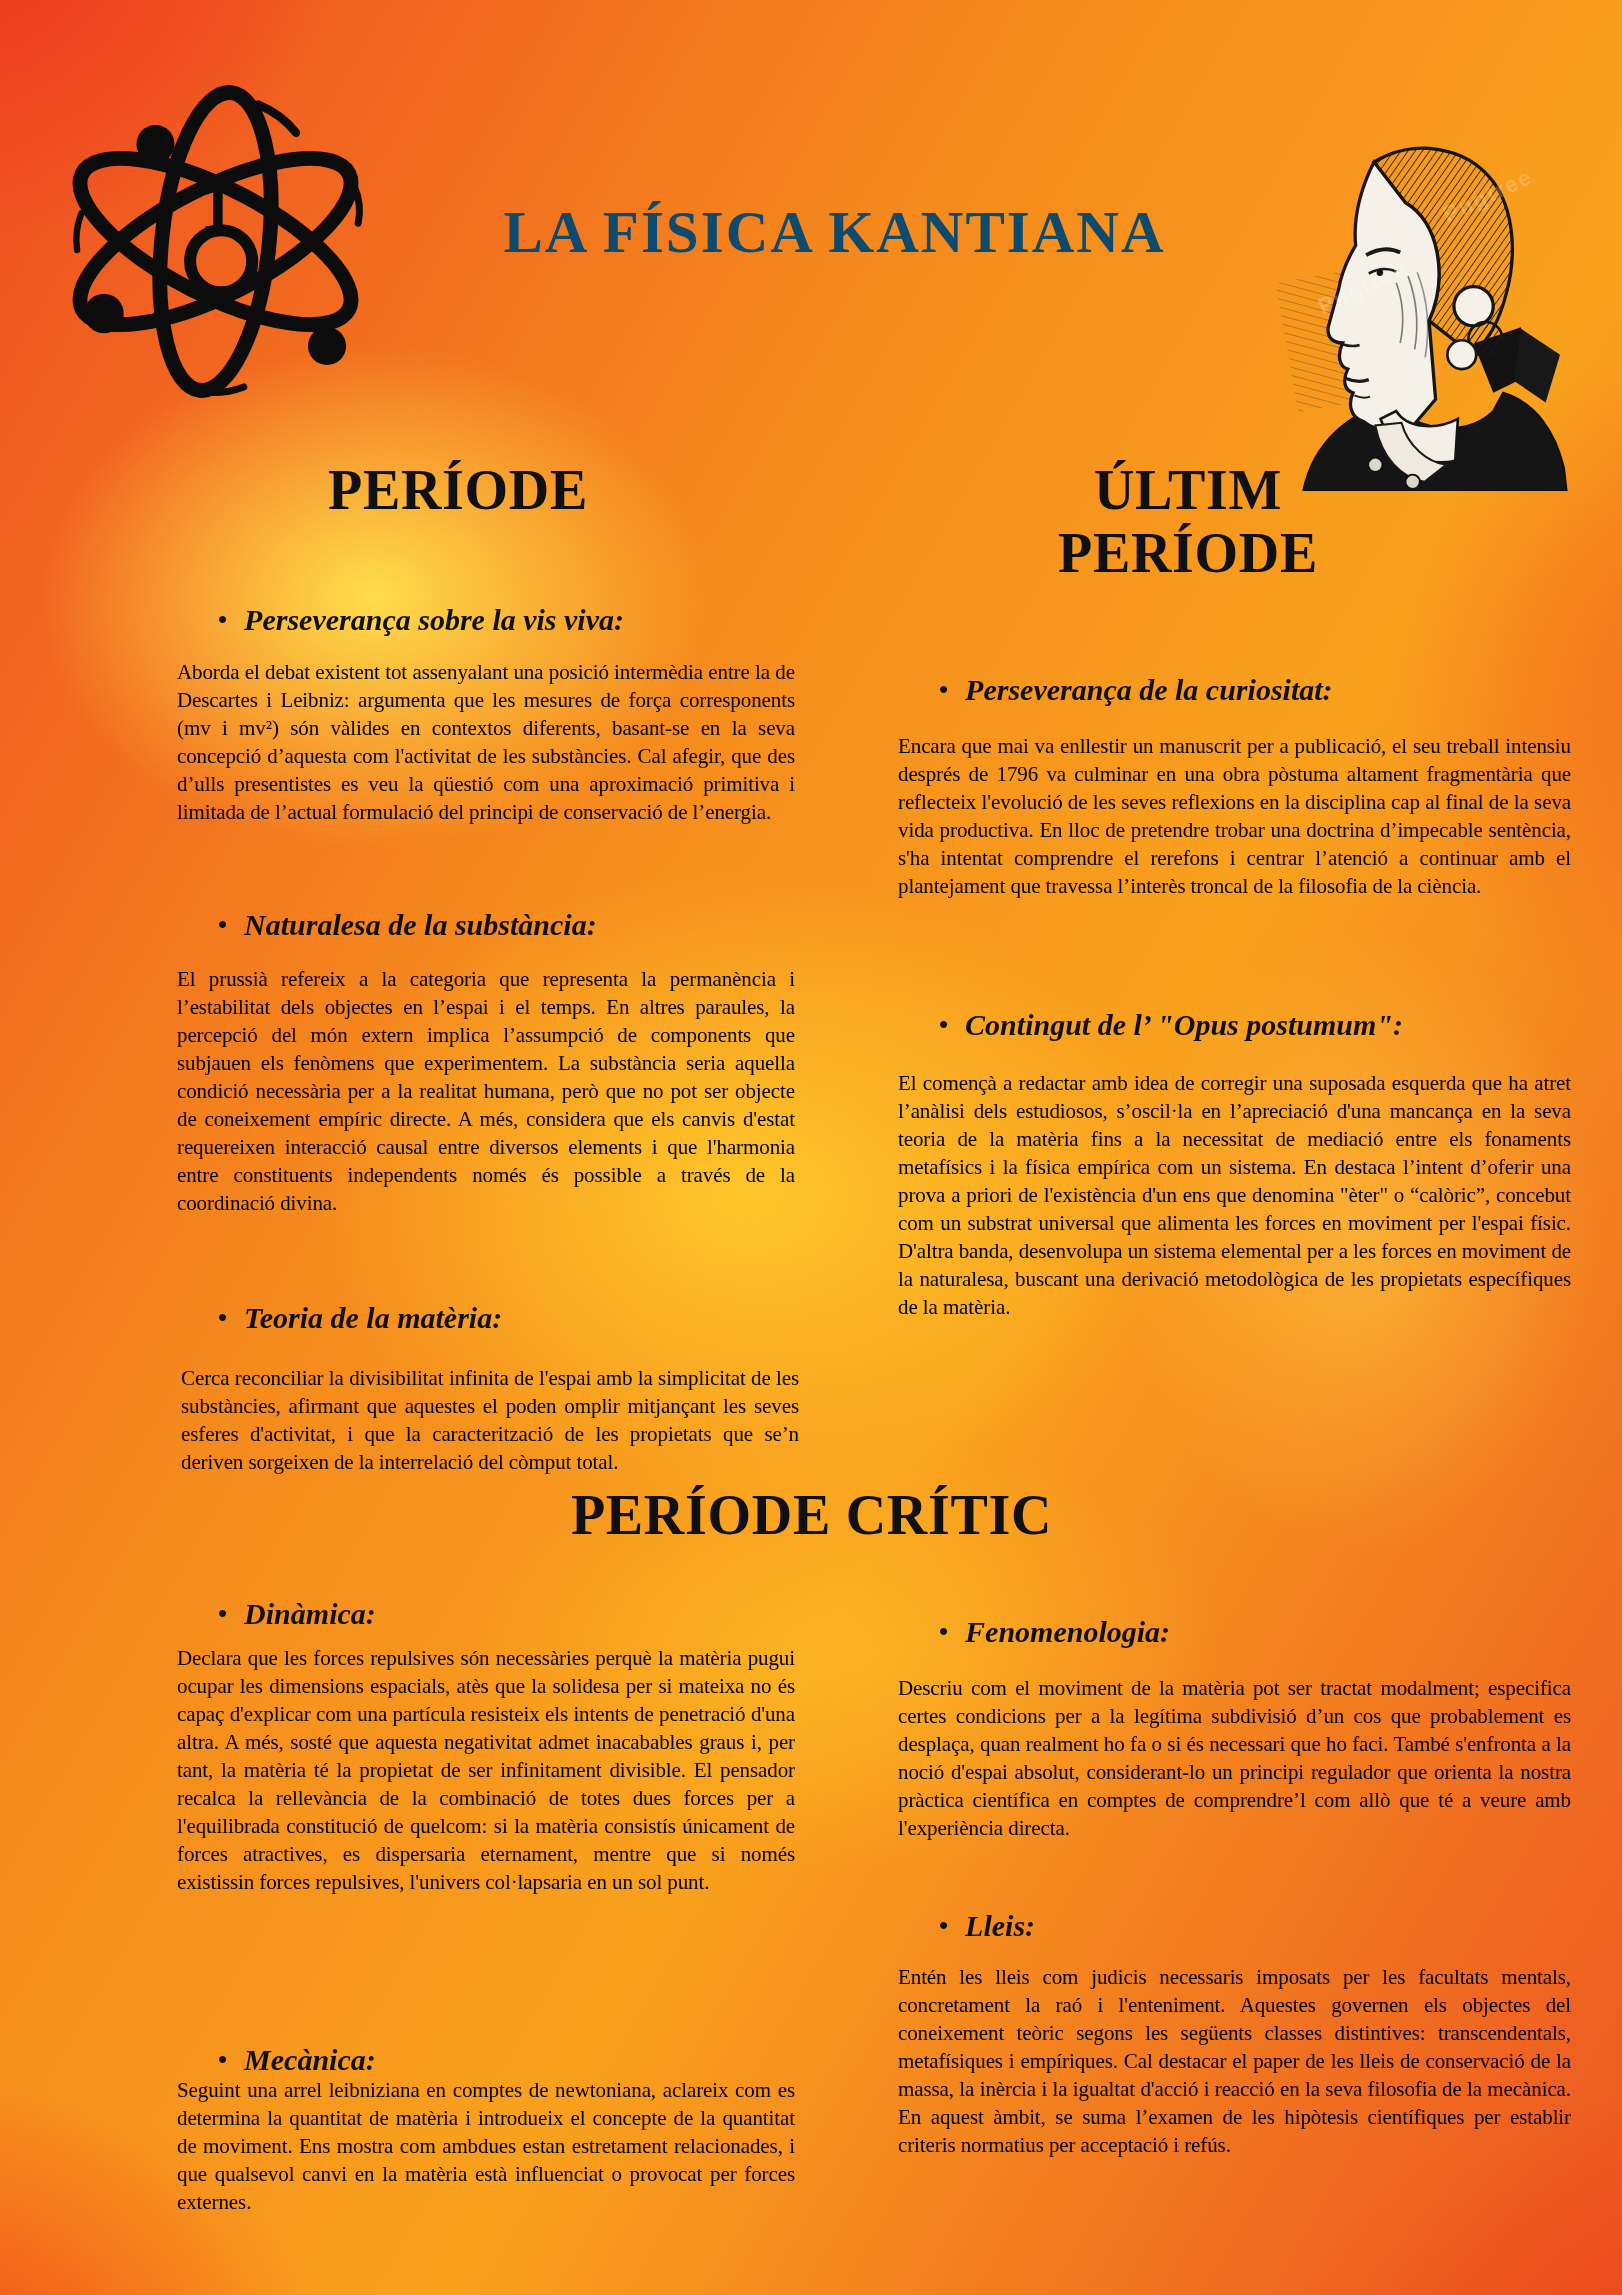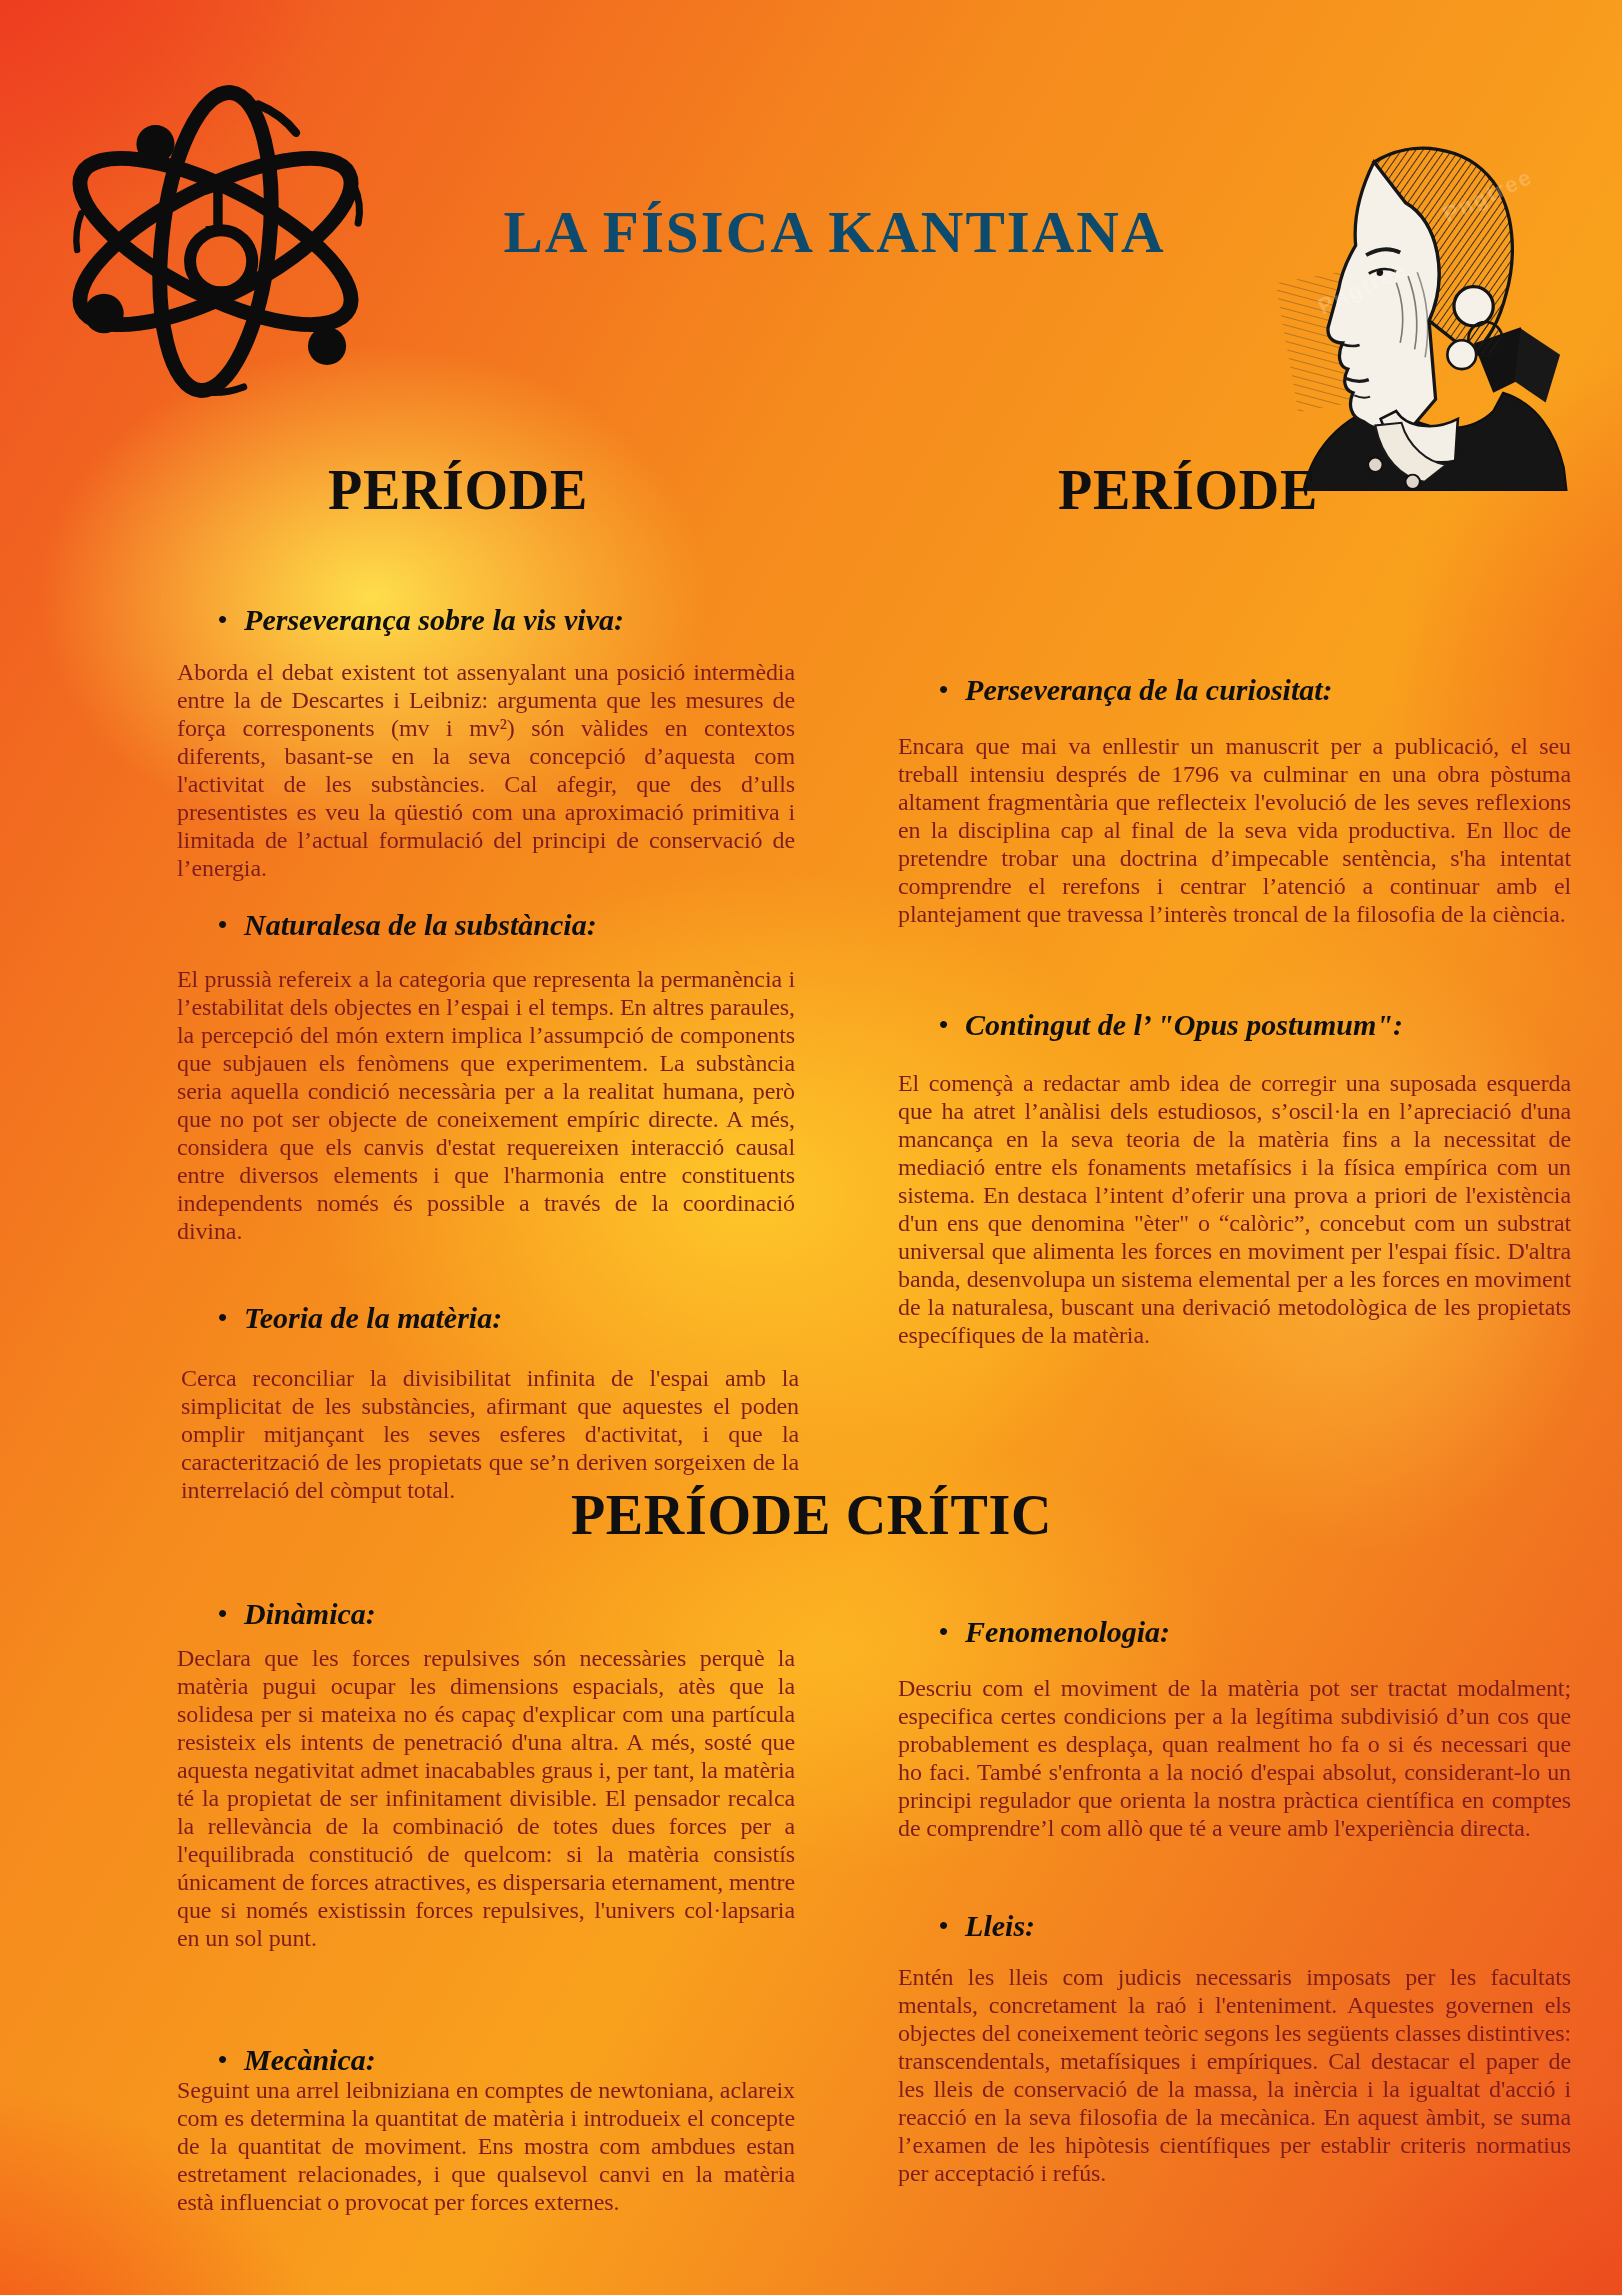--- a/index.html
+++ b/index.html
@@ -27,21 +27,21 @@
   .col-head{
     font-size:56px;font-weight:bold;line-height:1.13;text-align:center;
     letter-spacing:0.7px;color:#101010;
   }
   .bullet-head{
     font-size:30px;font-weight:bold;font-style:italic;padding-left:41px;
     color:#101010;white-space:nowrap;
   }
   .bullet-head .bullet{font-style:normal;margin-right:17px;font-size:26px;vertical-align:2px;}
   .body-text{
-    font-size:24px;line-height:28px;text-align:justify;color:#7f1d1d;
+    font-size:21px;line-height:28px;text-align:justify;color:#000000;
     letter-spacing:-0.1px;
   }
   .wm{
     position:absolute;color:rgba(255,255,255,0.22);font-size:22px;
     transform:rotate(-25deg);letter-spacing:2px;
     font-family:"Liberation Sans", sans-serif;font-weight:bold;
   }
   svg{display:block;}
 </style>
 </head>
@@ -108,20 +108,21 @@
 </svg>
 
 <span class="wm" style="left:1315px;top:275px;">Pngtree</span>
 <span class="wm" style="left:1440px;top:183px;">Pngtree</span>
 
 <div class="abs col-head" style="left:170px;top:459px;width:576px;">
   <div>PERÍODE</div>
 </div>
 
 <div class="abs col-head" style="left:910px;top:459px;width:556px;">
+  <div>ÚLTIM</div>
   <div>PERÍODE</div>
 </div>
 
 <div class="abs bullet-head" style="left:177px;top:603px;width:618px;">
   <span class="bullet">•</span><span>Perseverança sobre la vis viva:</span>
 </div>
 <p class="abs body-text" style="left:177px;top:658px;width:618px;margin:0;">Aborda el debat existent tot assenyalant una posició intermèdia entre la de Descartes i Leibniz: argumenta que les mesures de força corresponents (mv i mv²) són vàlides en contextos diferents, basant-se en la seva concepció d’aquesta com l'activitat de les substàncies. Cal afegir, que des d’ulls presentistes es veu la qüestió com una aproximació primitiva i limitada de l’actual formulació del principi de conservació de l’energia.</p>
 
 <div class="abs bullet-head" style="left:177px;top:908px;width:618px;">
   <span class="bullet">•</span><span>Naturalesa de la substància:</span>

